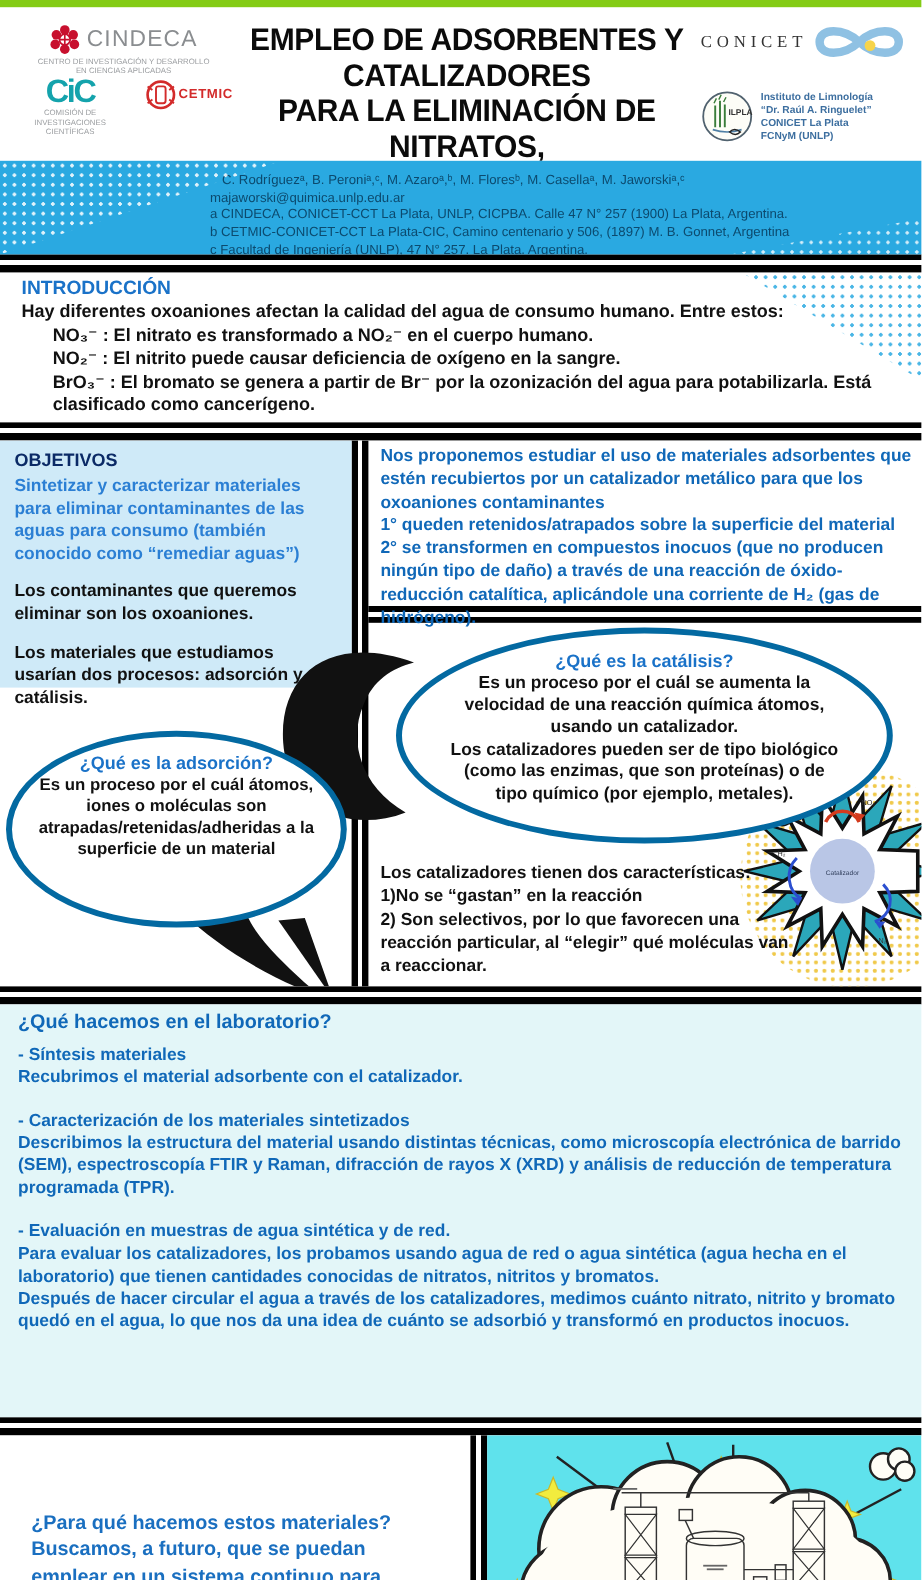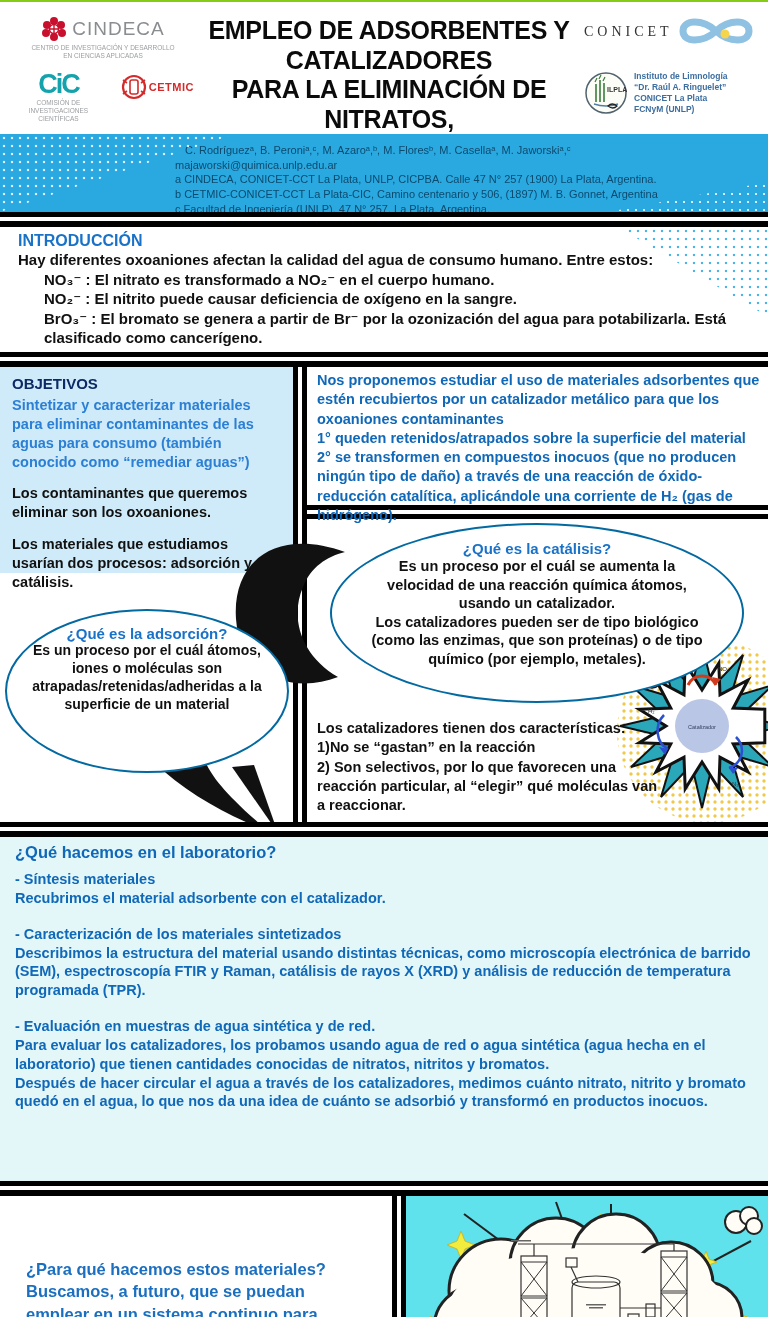--- a/index.html
+++ b/index.html
@@ -2,26 +2,26 @@
 <html><head>
 <meta charset="utf-8">
 <style>
   html,body{margin:0;padding:0;background:#ffffff;}
   body{width:768px;height:1317px;overflow:hidden;font-family:"Liberation Sans","DejaVu Sans",sans-serif;position:relative;}
   .sec{position:relative;box-sizing:border-box;overflow:hidden;}
   
   .hr2{height:15px;background:linear-gradient(180deg,#000 0 5px,#fff 5px 9px,#000 9px 15px);}
   .vline{position:absolute;width:14px;background:linear-gradient(90deg,#000 0 5px,#fff 5px 9px,#000 9px 14px);}
   
-  #header{height:134px;display:flex;padding:8px 12px 2px;border-top:2px solid #84cc16;}
+  #header{height:134px;display:flex;padding:8px 12px 2px;border-top:6px solid #84cc16;}
   .h-left{width:182px;display:flex;flex-direction:column;align-items:center;}
   .cindeca-row{display:flex;align-items:center;gap:5px;margin-top:6px;}
   .cindeca-name{font-size:19px;color:#8a8d90;letter-spacing:1px;}
   .logo-sub{font-size:6.5px;color:#9a9da0;text-align:center;line-height:1.25;margin-top:2px;}
-  .h-left-row2{display:flex;align-items:flex-start;gap:14px;margin-top:12px;}
+  .h-left-row2{display:flex;align-items:flex-start;gap:14px;}
   .cic-name{font-size:27px;font-weight:900;color:#14a3ac;letter-spacing:-2px;line-height:.9;}
   .cetmic-name{font-size:11px;font-weight:bold;color:#d32b2b;letter-spacing:.5px;text-align:center;}
   .h-center{flex:1;text-align:center;padding-top:6px;}
   .title-line{font-weight:bold;color:#0b0b0b;font-size:25px;line-height:1.17;letter-spacing:-.3px;transform:scaleY(1.04);}
   .h-right{width:172px;display:flex;flex-direction:column;}
   .h-right-row1{display:flex;align-items:flex-start;gap:6px;}
   .conicet-block{display:flex;align-items:center;}
   .conicet-name{font-family:"Liberation Serif","DejaVu Serif",serif;font-size:14px;letter-spacing:4px;color:#333;margin-top:2px;}
   .h-right-row2{display:flex;align-items:center;gap:6px;margin-top:4px;}
   .ilpla-text{font-size:8.5px;font-weight:bold;color:#3c6e9f;line-height:1.3;}
@@ -45,21 +45,21 @@
   .intro-item{color:#111;font-weight:bold;font-size:15px;line-height:1.3;padding-left:26px;}
   
   #middle{height:455px;}
   .obj-box{position:absolute;left:0;top:0;width:293px;height:206px;background:#cfeaf8;padding:8px 12px;box-sizing:border-box;z-index:2;}
   .obj-title{color:#0b2a66;font-weight:bold;font-size:15px;margin-bottom:4px;}
   .obj-goal{color:#2b7fd4;font-weight:bold;font-size:14.5px;line-height:1.3;}
   .obj-p{color:#111;font-weight:bold;font-size:14.5px;line-height:1.3;margin-top:13px;}
   #middle .vline-full{left:293px;top:0;bottom:0;z-index:1;}
   .proposal{position:absolute;left:317px;top:4px;right:6px;color:#1068b8;font-weight:bold;font-size:14.5px;line-height:1.33;z-index:2;}
   .frame-top{position:absolute;left:307px;right:0;top:138px;height:14px;background:linear-gradient(180deg,#000 0 5px,#fff 5px 9px,#000 9px 14px);z-index:1;}
-  .bubble{position:absolute;background:#fff;border:2px solid #0369a1;border-radius:50%;text-align:center;box-sizing:border-box;z-index:3;}
+  .bubble{position:absolute;background:#fff;border:5px solid #0369a1;border-radius:50%;text-align:center;box-sizing:border-box;z-index:3;}
   .bub-title{color:#1a72c8;font-weight:bold;font-size:15px;}
   .bub-body{color:#111;font-weight:bold;font-size:14px;line-height:1.28;}
   #bubble-catalisis{left:330px;top:156px;width:414px;height:180px;padding:15px 38px;}
   #bubble-catalisis .bub-body{font-size:14.5px;}
   #bubble-adsorcion{left:5px;top:242px;width:284px;height:164px;padding:14px 20px;}
   .caract{position:absolute;left:317px;top:352px;width:352px;color:#111;font-weight:bold;font-size:14.5px;line-height:1.33;z-index:3;}
   #tails-svg{position:absolute;left:0;top:0;z-index:2;pointer-events:none;}
   #starburst-svg{position:absolute;right:-4px;top:264px;z-index:2;}
   
   #lab{height:344px;background:#e3f6f8;padding:6px 15px 0;color:#1068b8;font-weight:bold;}
@@ -253,21 +253,21 @@
 </div>
 
 <div class="hr2"></div>
 
 <div id="lab" class="sec">
   <div class="lab-title">¿Qué hacemos en el laboratorio?</div>
   <div class="lab-line">-   Síntesis materiales</div>
   <div class="lab-line">Recubrimos el material adsorbente con el catalizador.</div>
   <div class="lab-gap"></div>
   <div class="lab-line">-   Caracterización de los materiales sintetizados</div>
-  <div class="lab-line">Describimos la estructura del material usando distintas técnicas, como microscopía electrónica de barrido (SEM), espectroscopía FTIR y Raman, catálisis de rayos X (XRD) y análisis de reducción de temperatura programada (TPR).</div>
+  <div class="lab-line">Describimos la estructura del material usando distintas técnicas, como microscopía electrónica de barrido (SEM), espectroscopía FTIR y Raman, difracción de rayos X (XRD) y análisis de reducción de temperatura programada (TPR).</div>
   <div class="lab-gap"></div>
   <div class="lab-line">- Evaluación en muestras de agua sintética y de red.</div>
   <div class="lab-line">Para evaluar los catalizadores, los probamos usando agua de red o agua sintética (agua hecha en el laboratorio) que tienen cantidades conocidas de nitratos, nitritos y bromatos.</div>
   <div class="lab-line">Después de hacer circular el agua a través de los catalizadores, medimos cuánto nitrato, nitrito y bromato quedó en el agua, lo que nos da una idea de cuánto se adsorbió y transformó en productos inocuos.</div>
 </div>
 
 <div class="hr2"></div>
 
 <div id="bottom" class="sec">
   <div class="bottom-left">

